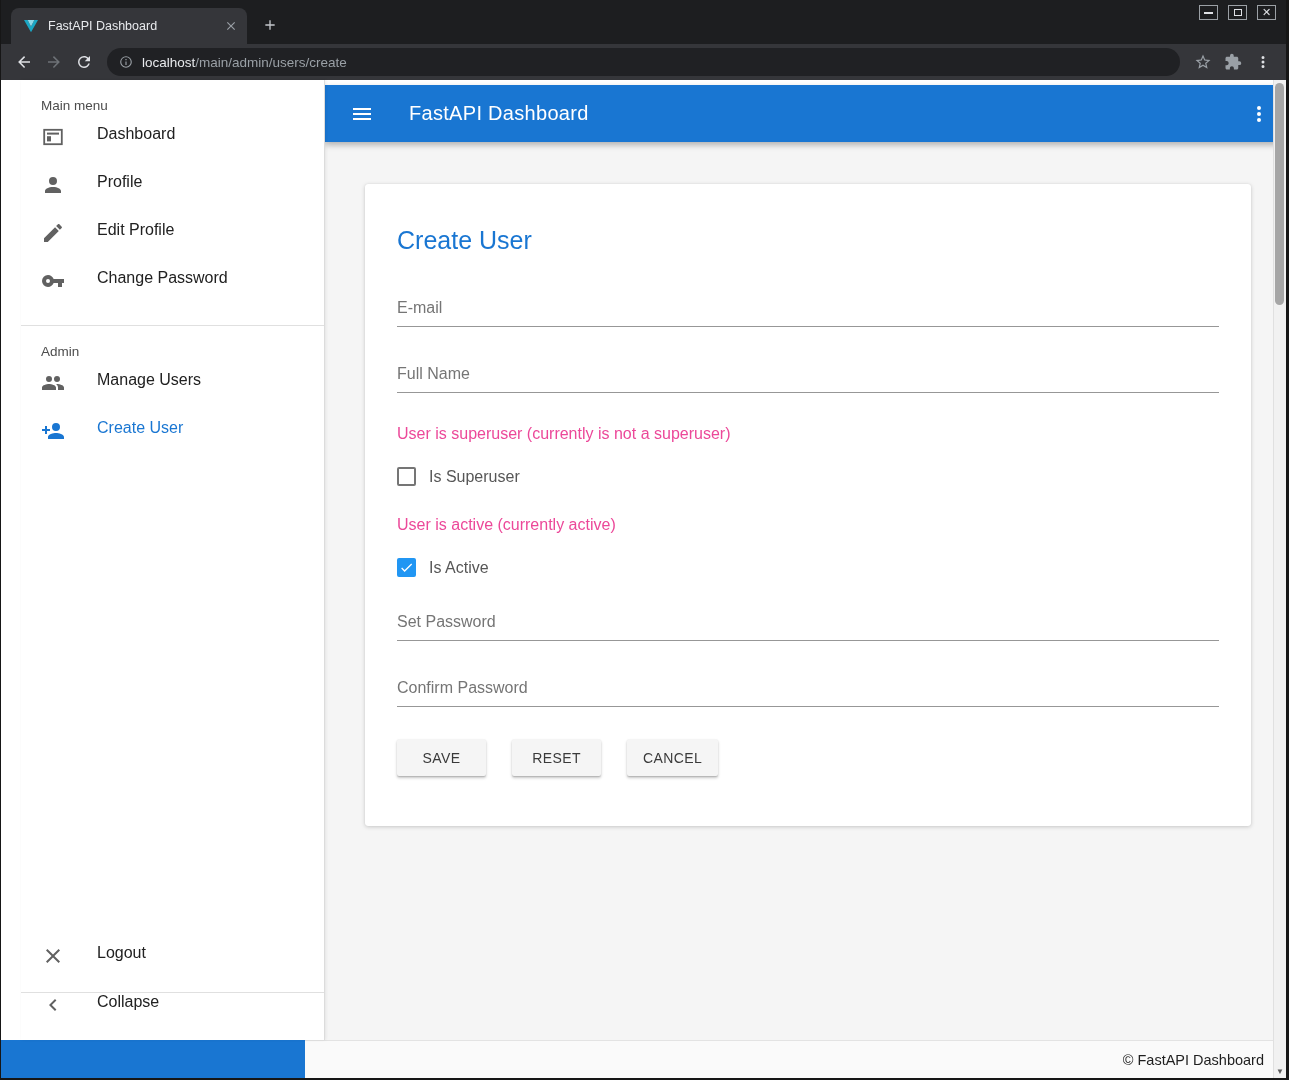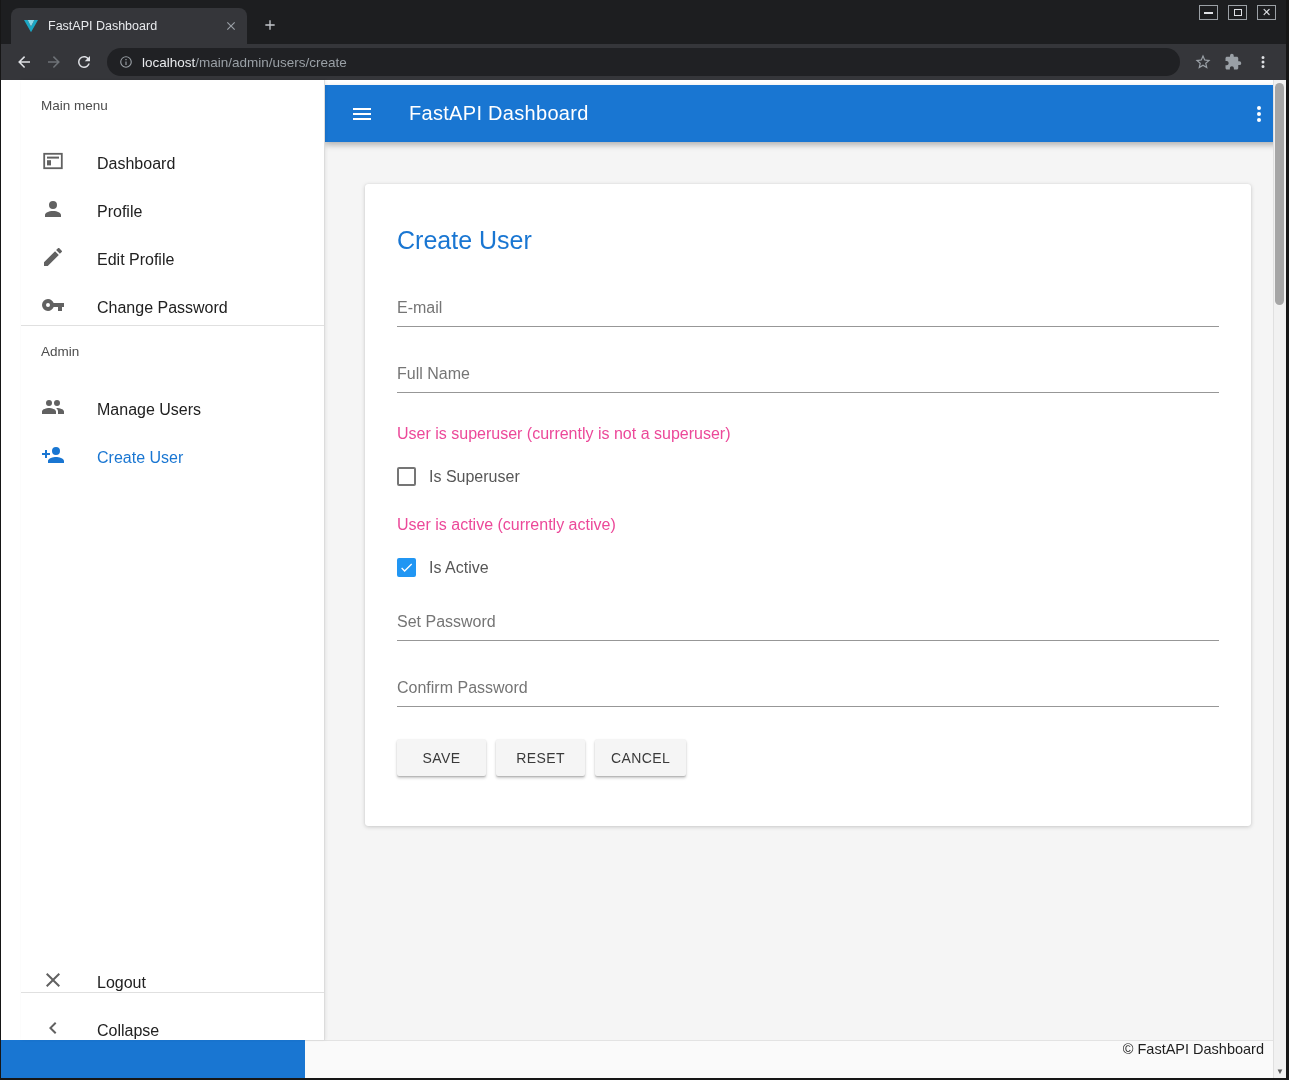--- a/index.html
+++ b/index.html
@@ -37,21 +37,21 @@
   .url-text { margin-left:9px; font-size:13.5px; white-space:nowrap; }
   .url-host { color:#e8eaed; }
   .url-path { color:#9aa0a6; }
 
   
   .app { flex:1; display:flex; min-height:0;padding-left:20px; }
 
   .sidebar { width:304px; background:#fff; border-right:1px solid #dcdcdc; box-shadow:1px 0 3px rgba(0,0,0,0.07);
              display:flex; flex-direction:column; z-index:2; }
   .side-label { font-size:13.5px; color:#4d4d4d; padding:18px 20px 12px; }
-  .side-item { height:48px; display:flex; align-items:flex-end; padding:0 16px 0 20px; color:#212121; font-size:16px; cursor:pointer; }
+  .side-item { height:48px; display:flex; align-items:flex-start; padding:0 16px 0 20px; color:#212121; font-size:16px; cursor:pointer; }
   .side-item .icon { width:24px; height:24px; color:#616161; margin-right:32px; flex:0 0 auto; }
   .side-item .icon svg { width:24px; height:24px; }
   .side-item.active, .side-item.active .icon { color:#1976d2; }
   .divider { height:1px; background:#e0e0e0; margin-top:8px; }
   .spacer { flex:1; }
   .collapse-row { border-top:1px solid #e0e0e0; }
 
   .main { flex:1; display:flex; flex-direction:column; min-width:0; background:#fff; }
   .appbar { margin-top:5px; height:57px; background:#1976d2; display:flex; align-items:center; padding:0 14px 0 24px;
             box-shadow:0 3px 6px rgba(0,0,0,0.28); position:relative; z-index:1; }
@@ -72,29 +72,29 @@
 
   .hint { font-size:16px; color:#ec4899; margin-bottom:24px; }
   .cb-row { display:flex; align-items:center; margin-bottom:30px; }
   .checkbox { width:19px; height:19px; border:2px solid #757575; border-radius:2px; display:flex; align-items:center; justify-content:center; color:transparent; }
   .checkbox svg { width:15px; height:15px; display:none; }
   .checkbox.checked { background:#2196f3; border-color:#2196f3; color:#fff; }
   .checkbox.checked svg { display:block; }
   .cb-label { margin-left:13px; font-size:16px; color:#575757; }
 
   .pw-block { margin-top:6px; }
-  .buttons-row { display:flex; gap:10px; margin-top:26px; }
+  .buttons-row { display:flex; gap:26px; margin-top:26px; }
   .btn { min-width:89px; height:37px; background:#f5f5f5; border:none; border-radius:2px; cursor:pointer;
          box-shadow:0 2px 3px rgba(0,0,0,0.22), 0 1px 1px rgba(0,0,0,0.12);
          font-family:inherit; font-size:14px; font-weight:500; letter-spacing:0.4px; color:#3a3a3a; padding:0 16px; }
 
   
   .footer { flex:0 0 38px; display:flex; }
   .footer-left { width:304px; background:#1976d2; }
-  .footer-right { flex:1; background:#fafafa; border-top:1px solid #e3e3e3; display:flex; align-items:flex-start;
+  .footer-right { flex:1; background:#fafafa; border-top:1px solid #e3e3e3; display:flex; align-items:center;
                   justify-content:flex-end; padding-right:22px; font-size:14.5px; color:#1f1f1f; }
 
   
   .scrollbar { position:absolute; top:80px; right:0; bottom:0; width:13px; background:#f1f1f1; border-left:1px solid #e0e0e0; z-index:6; }
   .scroll-thumb { position:absolute; top:3px; left:1px; width:9px; height:222px; background:#a6a6a6; border-radius:5px; }
   .scroll-down { position:absolute; bottom:2px; left:0; width:12px; text-align:center; color:#5a5a5a; font-size:8px; }
 </style>
 </head>
 <body>
 

